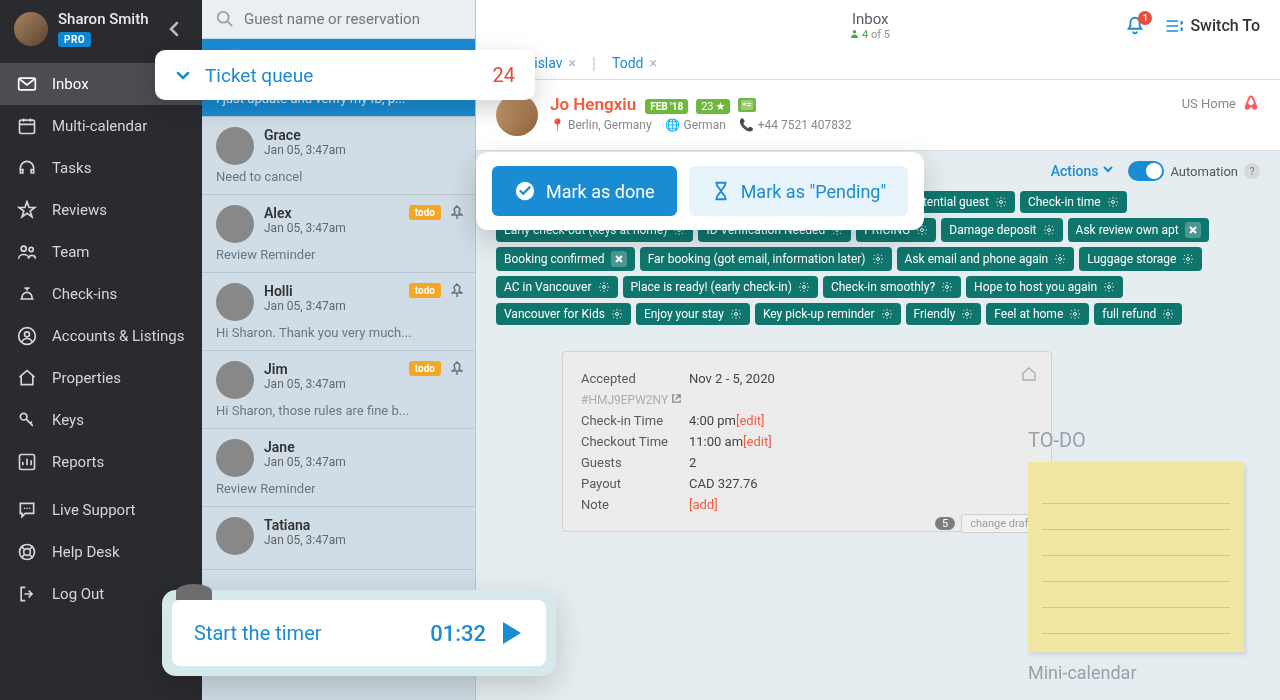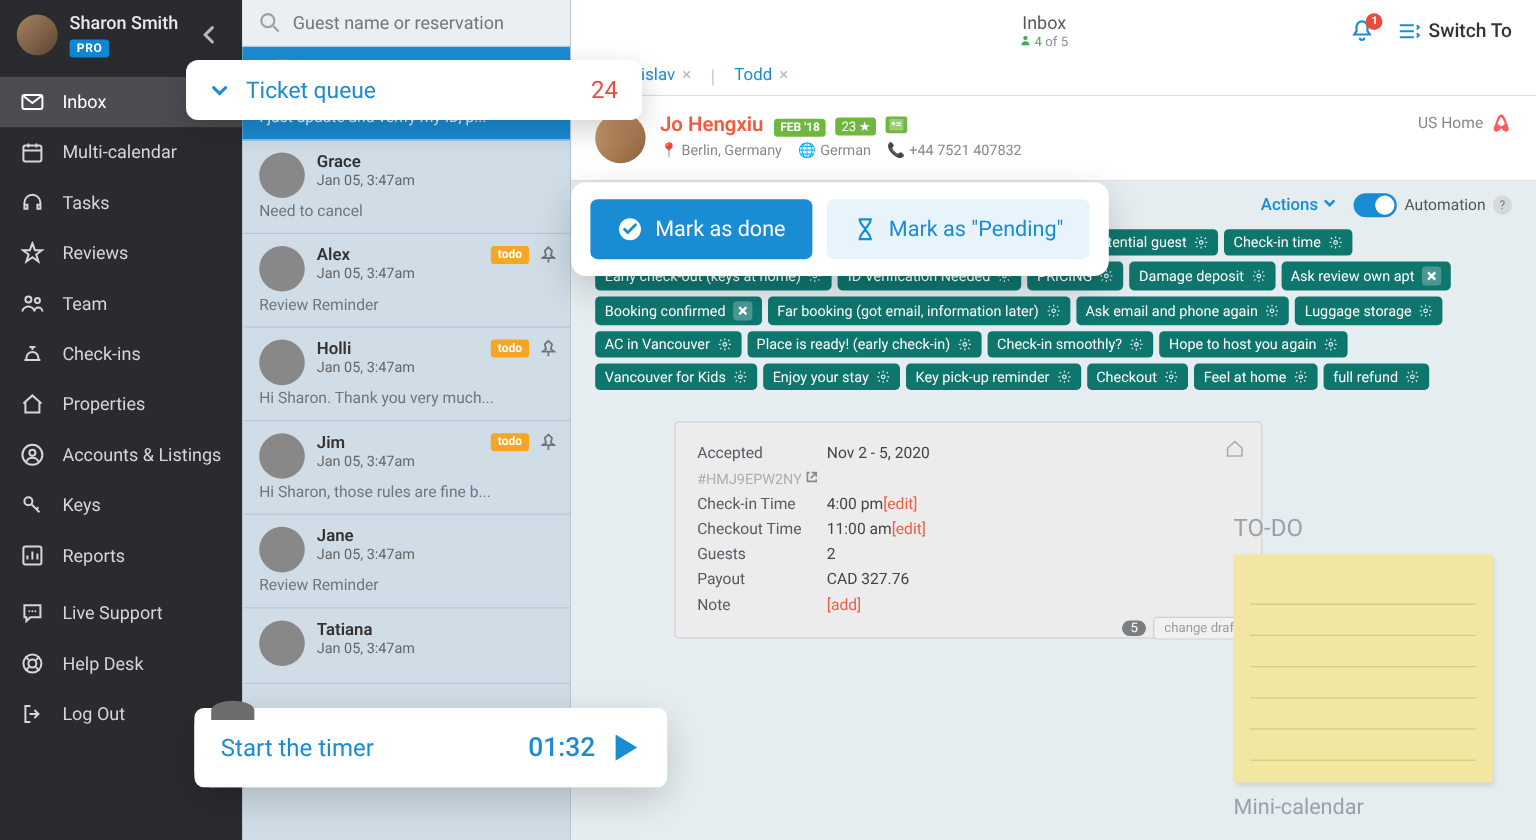--- a/index.html
+++ b/index.html
@@ -94,21 +94,21 @@
 
 .overlay-ticket { position: absolute; left: 155px; top: 50px; width: 380px; height: 50px; background: #fff; border-radius: 10px; box-shadow: 0 8px 24px rgba(0,0,0,.18); display: flex; align-items: center; padding: 0 20px; z-index: 50; }
 .overlay-ticket .chev { color: #1a8cd3; margin-right: 14px; }
 .overlay-ticket .label { color: #1a8cd3; font-size: 19px; font-weight: 400; }
 .overlay-ticket .count { margin-left: auto; color: #e84c3d; font-size: 20px; }
 
 .overlay-mark { position: absolute; left: 476px; top: 152px; background: #fff; border-radius: 12px; box-shadow: 0 10px 30px rgba(0,0,0,.18); padding: 14px 16px; display: flex; gap: 12px; z-index: 50; }
 .btn-done { background: #1a8cd3; color: #fff; border: none; border-radius: 6px; padding: 14px 22px; font-size: 18px; display: flex; align-items: flex-end; gap: 10px; cursor: pointer; }
 .btn-pending { background: #e8f4fb; color: #1a8cd3; border: none; border-radius: 6px; padding: 14px 22px; font-size: 18px; display: flex; align-items: center; gap: 10px; cursor: pointer; }
 
-.overlay-timer { position: absolute; left: 162px; top: 590px; width: 394px; background: #d5e9eb; border-radius: 14px; box-shadow: 0 10px 30px rgba(0,0,0,.18); z-index: 50; }
+.overlay-timer { position: absolute; left: 162px; top: 590px; width: 394px; background: #d5e9eb; border-radius: 14px; padding: 10px; box-shadow: 0 10px 30px rgba(0,0,0,.18); z-index: 50; }
 .timer-inner { background: #fff; border-radius: 8px; padding: 20px 22px; display: flex; align-items: center; }
 .timer-label { color: #1a8cd3; font-size: 20px; }
 .timer-time { margin-left: auto; color: #1a8cd3; font-size: 22px; font-weight: 500; margin-right: 14px; }
 .timer-play { color: #1a8cd3; }
 .timer-peek { position:absolute; left:14px; top:-6px; width:36px; height:16px; border-radius:50% 50% 0 0; background:#6d6d6d; }
 
 svg { display: block; }
 </style>
 </head>
 <body>
@@ -177,34 +177,34 @@
           <span class="icon">
             <svg width="20" height="20" viewBox="0 0 24 24">
               <path d="M4 18h16M6 18v-2a6 6 0 0112 0v2M12 8V5M9 5h6" stroke="currentColor" stroke-width="2" fill="none"></path>
             </svg>
           </span>
           <span>Check-ins</span>
         </div>
         <div class="nav-item">
           <span class="icon">
             <svg width="20" height="20" viewBox="0 0 24 24">
-              <path d="M3 11l9-8 9 8M5 10v10h14V10" stroke="currentColor" stroke-width="2" fill="none"></path>
-            </svg>
-          </span>
-          <span>Properties</span>
-        </div>
-        <div class="nav-item">
-          <span class="icon">
-            <svg width="20" height="20" viewBox="0 0 24 24">
               <circle cx="12" cy="12" r="10" stroke="currentColor" stroke-width="2" fill="none"></circle>
               <circle cx="12" cy="10" r="3" stroke="currentColor" stroke-width="2" fill="none"></circle>
               <path d="M6 19c1-3 3.5-4 6-4s5 1 6 4" stroke="currentColor" stroke-width="2" fill="none"></path>
             </svg>
           </span>
           <span>Accounts &amp; Listings</span>
+        </div>
+        <div class="nav-item">
+          <span class="icon">
+            <svg width="20" height="20" viewBox="0 0 24 24">
+              <path d="M3 11l9-8 9 8M5 10v10h14V10" stroke="currentColor" stroke-width="2" fill="none"></path>
+            </svg>
+          </span>
+          <span>Properties</span>
         </div>
         <div class="nav-item">
           <span class="icon">
             <svg width="20" height="20" viewBox="0 0 24 24">
               <circle cx="8" cy="8" r="4" stroke="currentColor" stroke-width="2" fill="none"></circle>
               <path d="M11 11l8 8m-3-3l2-2" stroke="currentColor" stroke-width="2"></path>
             </svg>
           </span>
           <span>Keys</span>
         </div>
@@ -580,21 +580,21 @@
           </svg>
         </div>
         <div class="tmpl">
           <span>Key pick-up reminder</span>
           <svg class="gear" width="12" height="12" viewBox="0 0 24 24">
             <circle cx="12" cy="12" r="3" fill="none" stroke="#fff" stroke-width="2"></circle>
             <path d="M12 2v3M12 19v3M4.2 4.2l2.1 2.1M17.7 17.7l2.1 2.1M2 12h3M19 12h3M4.2 19.8l2.1-2.1M17.7 6.3l2.1-2.1" stroke="#fff" stroke-width="2"></path>
           </svg>
         </div>
         <div class="tmpl">
-          <span>Checkout</span>
+          <span>Friendly</span>
           <svg class="gear" width="12" height="12" viewBox="0 0 24 24">
             <circle cx="12" cy="12" r="3" fill="none" stroke="#fff" stroke-width="2"></circle>
             <path d="M12 2v3M12 19v3M4.2 4.2l2.1 2.1M17.7 17.7l2.1 2.1M2 12h3M19 12h3M4.2 19.8l2.1-2.1M17.7 6.3l2.1-2.1" stroke="#fff" stroke-width="2"></path>
           </svg>
         </div>
         <div class="tmpl">
           <span>Feel at home</span>
           <svg class="gear" width="12" height="12" viewBox="0 0 24 24">
             <circle cx="12" cy="12" r="3" fill="none" stroke="#fff" stroke-width="2"></circle>
             <path d="M12 2v3M12 19v3M4.2 4.2l2.1 2.1M17.7 17.7l2.1 2.1M2 12h3M19 12h3M4.2 19.8l2.1-2.1M17.7 6.3l2.1-2.1" stroke="#fff" stroke-width="2"></path>

